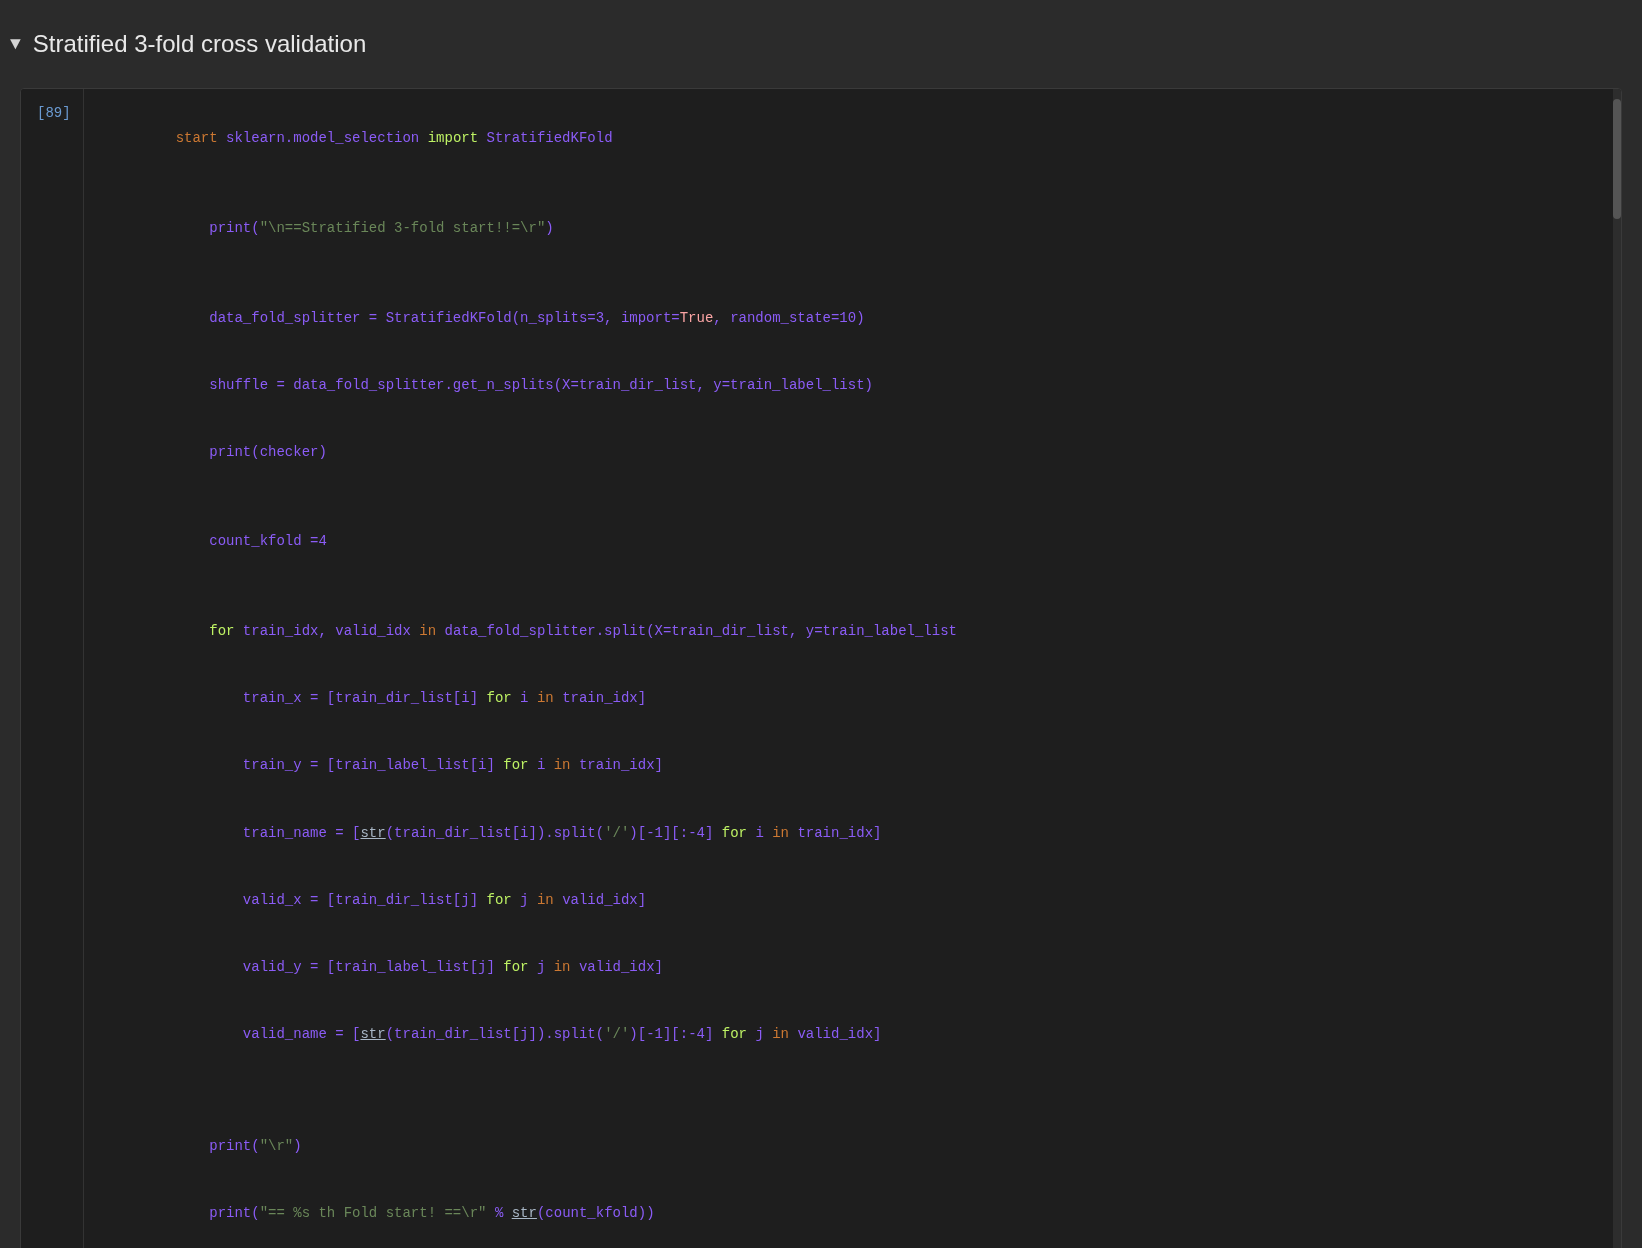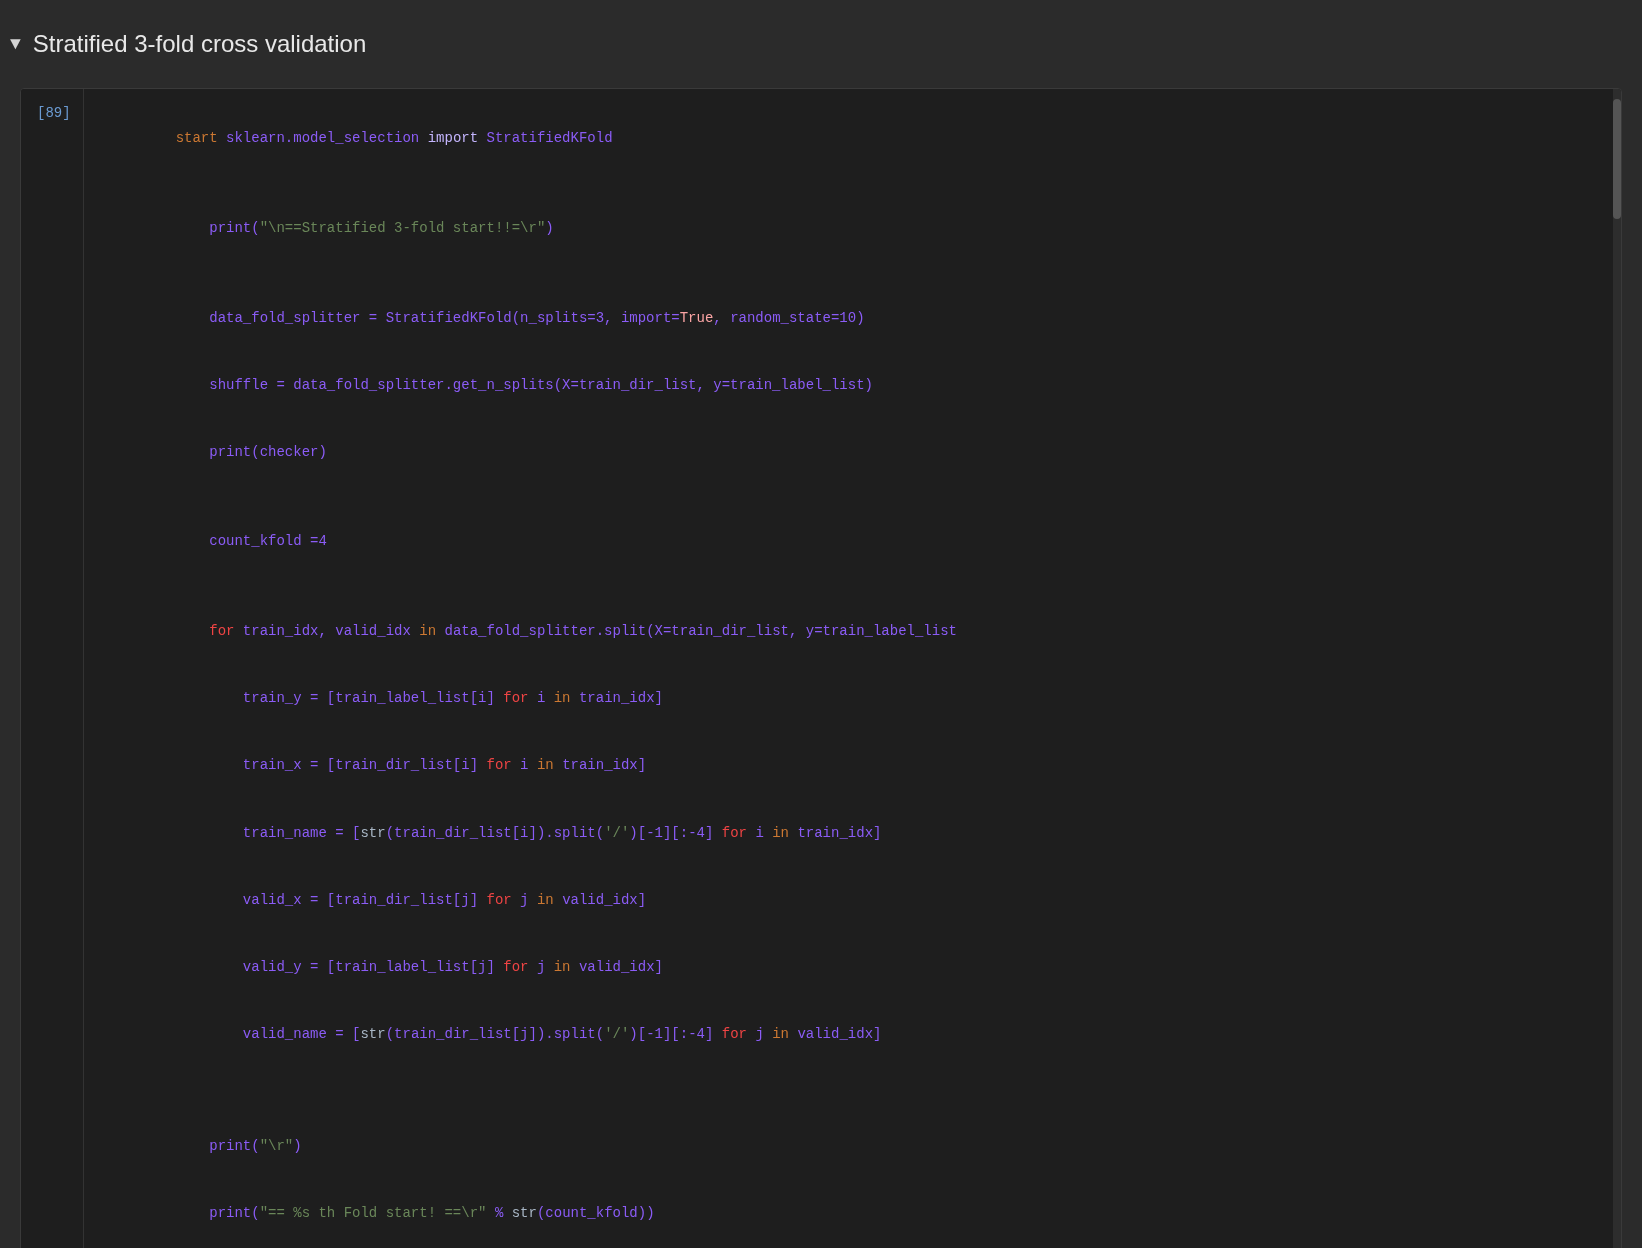--- a/index.html
+++ b/index.html
@@ -73,26 +73,26 @@
       white-space: pre;
       min-height: 1.6em;
     }
 
     .code-line.empty {
       height: 1.6em;
     }
 
     
     .kw-from    { color: #cc7832; }
-    .kw-import  { color: #c4b5fd; }
-    .kw-for     { color: #ef4444; margin-top: 12px; }
+    .kw-import  { color: #bef264; }
+    .kw-for     { color: #bef264; margin-top: 12px; }
     .kw-in      { color: #cc7832; }
     .kw-true    { color: #fca5a5; }
     .normal     { color: #8b5cf6; }
-    .str-builtin { color: #a9b7c6; }
+    .str-builtin { color: #a9b7c6; text-decoration: underline; }
 
     .scrollbar-track {
       width: 8px;
       background: #2d2d2d;
       display: flex;
       align-items: flex-start;
     }
 
     .scrollbar-thumb {
       width: 8px;
@@ -151,25 +151,25 @@
           <span class="normal">    count_kfold =4</span>
         </div>
 
         <div class="code-line empty"></div>
 
         <div class="code-line">
           <span class="kw-for">    for</span><span class="normal"> train_idx, valid_idx </span><span class="kw-in">in</span><span class="normal"> data_fold_splitter.split(X=train_dir_list, y=train_label_list</span>
         </div>
 
         <div class="code-line">
+          <span class="normal">        train_x = [train_dir_list[i] </span><span class="kw-for">for</span><span class="normal"> i </span><span class="kw-in">in</span><span class="normal"> train_idx]</span>
+        </div>
+
+        <div class="code-line">
           <span class="normal">        train_y = [train_label_list[i] </span><span class="kw-for">for</span><span class="normal"> i </span><span class="kw-in">in</span><span class="normal"> train_idx]</span>
-        </div>
-
-        <div class="code-line">
-          <span class="normal">        train_x = [train_dir_list[i] </span><span class="kw-for">for</span><span class="normal"> i </span><span class="kw-in">in</span><span class="normal"> train_idx]</span>
         </div>
 
         <div class="code-line">
           <span class="normal">        train_name = [</span><span class="str-builtin">str</span><span class="normal">(train_dir_list[i]).split(</span><span class="str-yellow">'/'</span><span class="normal">)[-1][:-4] </span><span class="kw-for">for</span><span class="normal"> i </span><span class="kw-in">in</span><span class="normal"> train_idx]</span>
         </div>
 
         <div class="code-line">
           <span class="normal">        valid_x = [train_dir_list[j] </span><span class="kw-for">for</span><span class="normal"> j </span><span class="kw-in">in</span><span class="normal"> valid_idx]</span>
         </div>
 

